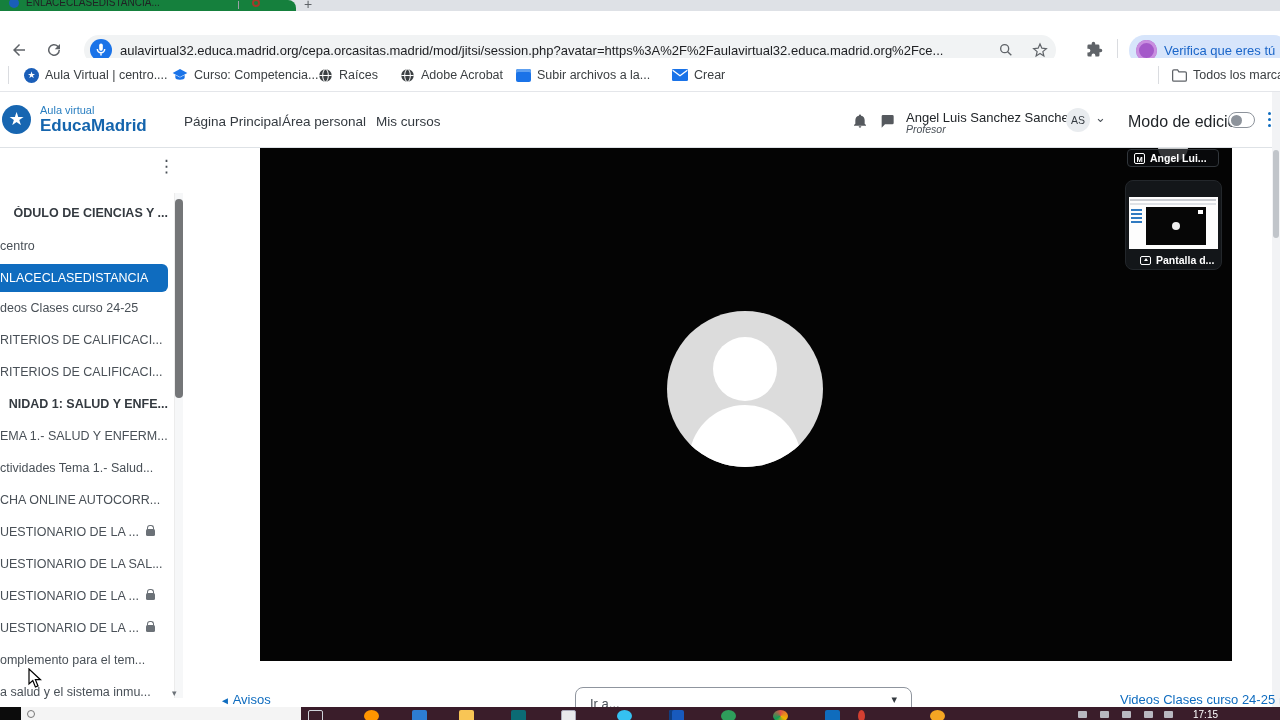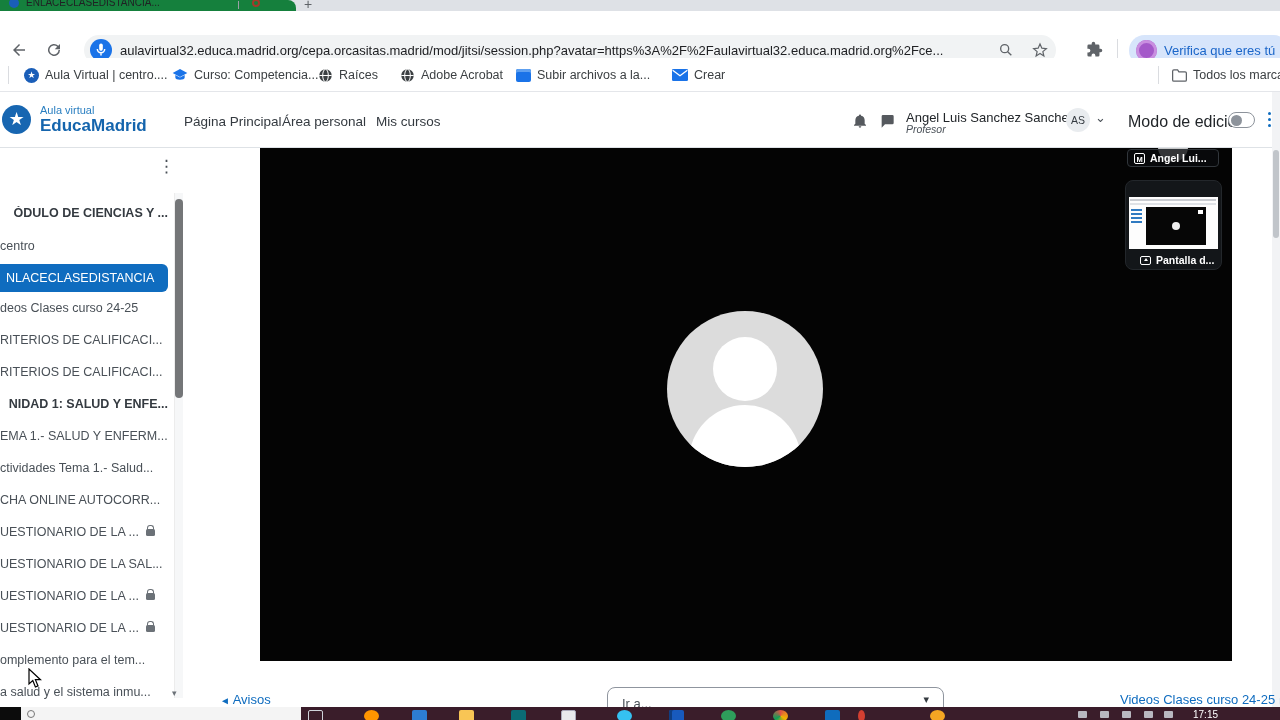--- a/index.html
+++ b/index.html
@@ -52,21 +52,21 @@
   .toggle { position:absolute; left:1228px; top:20px; width:27px; height:16px; border:1px solid #8d939b; border-radius:9px; background:#fff; }
   .toggle::after { content:""; position:absolute; left:2px; top:1.5px; width:11px; height:11px; border-radius:50%; background:#8d939b; }
   .dots-grid { position:absolute; left:1268px; top:20px; width:18px; height:18px; }
   .dots-grid i { position:absolute; width:3px; height:3px; border-radius:50%; background:#0f6cbf; }
 
   
   .sidebar { position:absolute; left:0; top:148px; width:190px; height:559px; background:#fff; }
   .kebab { position:absolute; left:158px; top:8px; font-size:17px; color:#495057; letter-spacing:0; }
   .side-item { position:absolute; left:0; width:168px; font-size:12.5px; color:#495057; white-space:nowrap; overflow:hidden; display:flex; align-items:center; }
   .side-item.bold { font-weight:bold; color:#343a40;justify-content:flex-end; }
-  .side-active { position:absolute; left:0; top:116px; width:168px; height:28px; background:#0f6cbf; border-radius:0 6px 6px 0; color:#fff; font-size:12.5px; display:flex; align-items:center;padding-left:6px; }
+  .side-active { position:absolute; left:0; top:116px; width:168px; height:28px; background:#0f6cbf; border-radius:0 6px 6px 0; color:#fff; font-size:12.5px; display:flex; align-items:center; }
   .lock { position:relative; display:inline-block; width:9px; height:7px; background:#6b7177; border-radius:1.5px; margin-left:7px; flex:none; }
   .lock::before { content:""; position:absolute; left:1px; top:-4px; width:5px; height:5px; border:1.5px solid #6b7177; border-bottom:none; border-radius:3px 3px 0 0; }
   .side-scroll-track { position:absolute; left:174px; top:45px; width:9px; height:505px; background:#f6f7f8; border-left:1px solid #ececec; }
   .side-scroll-thumb { position:absolute; left:175px; top:51px; width:8px; height:199px; background:#747678; border-radius:4px; }
   .side-chevdown { position:absolute; left:172px; top:540px; font-size:9px; color:#6b7177; }
 
   
   .stage { position:absolute; left:260px; top:148px; width:972px; height:513px; background:#040404; overflow:hidden; }
   .big-avatar { position:absolute; left:407px; top:163px; width:156px; height:156px; border-radius:50%; background:#dcdcdc; overflow:hidden; }
   .big-avatar .head { position:absolute; left:46px; top:26px; width:64px; height:64px; border-radius:50%; background:#fff; }
@@ -85,21 +85,21 @@
   .share-icon { flex:none; width:11px; height:9px; border:1.5px solid #fff; border-radius:2px; position:relative; }
   .share-icon::after { content:""; position:absolute; left:2.5px; top:1.5px; border-left:2.5px solid transparent; border-right:2.5px solid transparent; border-bottom:3.5px solid #fff; }
 
   
   .page-scroll-track { position:absolute; left:1272px; top:92px; width:8px; height:615px; background:#f2f3f5; }
   .page-scroll-thumb { position:absolute; left:1273px; top:150px; width:6px; height:88px; background:#c1c5ca; border-radius:3px; }
 
   
   .foot-link { position:absolute; top:692px; font-size:13px; color:#0f6cbf; white-space:nowrap; }
   .foot-arrow { font-size:10px; }
-  .jump-box { position:absolute; left:575px; top:687px; width:337px; height:29px; background:#fff; border:1px solid #8f959e; border-radius:8px;margin-left:32px; }
+  .jump-box { position:absolute; left:575px; top:687px; width:337px; height:29px; background:#fff; border:1px solid #8f959e; border-radius:8px; }
   .jump-text { position:absolute; left:14px; top:8px; font-size:13px; color:#495057; }
   .jump-caret { position:absolute; right:14px; top:5px; font-size:11px; color:#343a40; }
 
   
   .taskbar { position:absolute; left:0; top:707px; width:1280px; height:13px; background:#3a1d2a; z-index:50; }
   .tb-start { position:absolute; left:0; top:0; width:21px; height:13px; background:#0c0c0c; }
   .tb-search { position:absolute; left:21px; top:0; width:280px; height:13px; background:#f4f4f4; }
   .tb-search-glyph { position:absolute; left:6px; top:3px; width:8px; height:8px; border:1.5px solid #777; border-radius:50%; }
   .tb-app { position:absolute; top:3px; width:15px; height:12px; border-radius:2px; }
   .tb-clock { position:absolute; left:1193px; top:2px; font-size:10px; color:#fff; }

